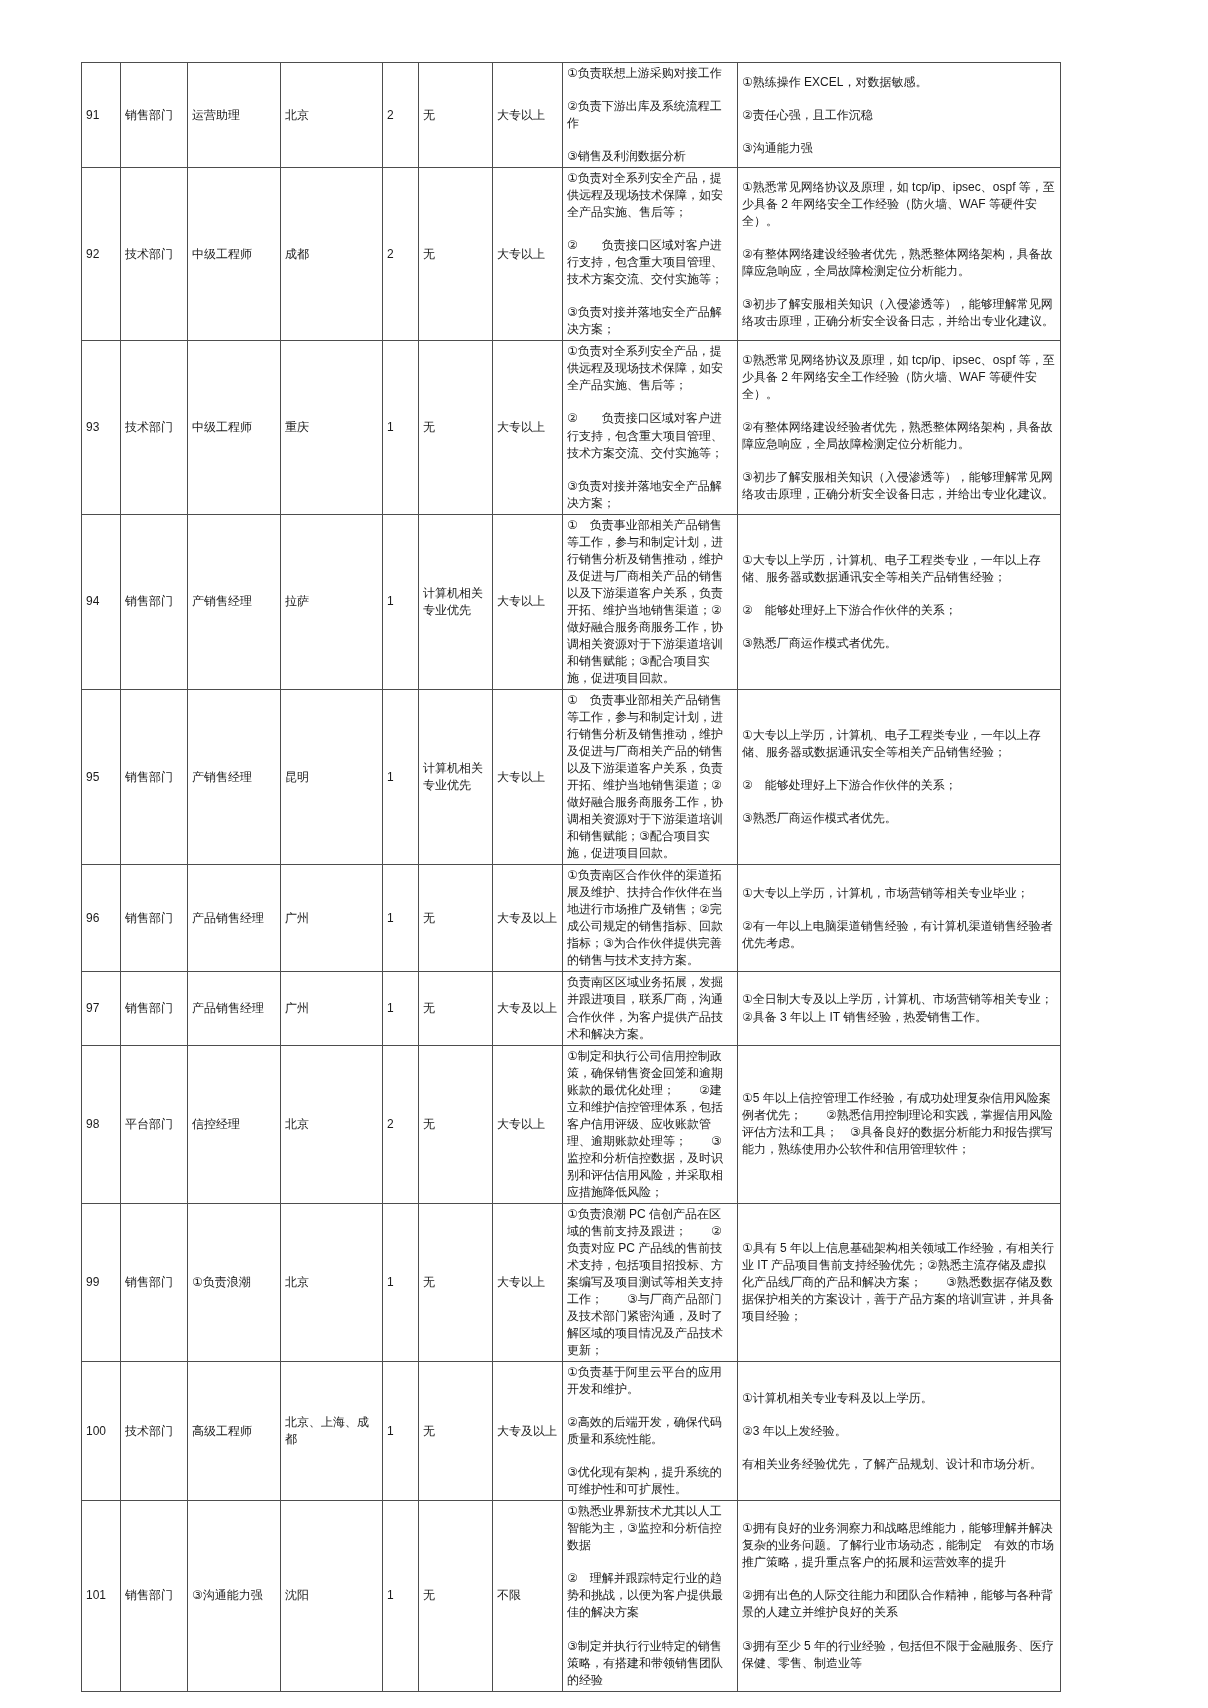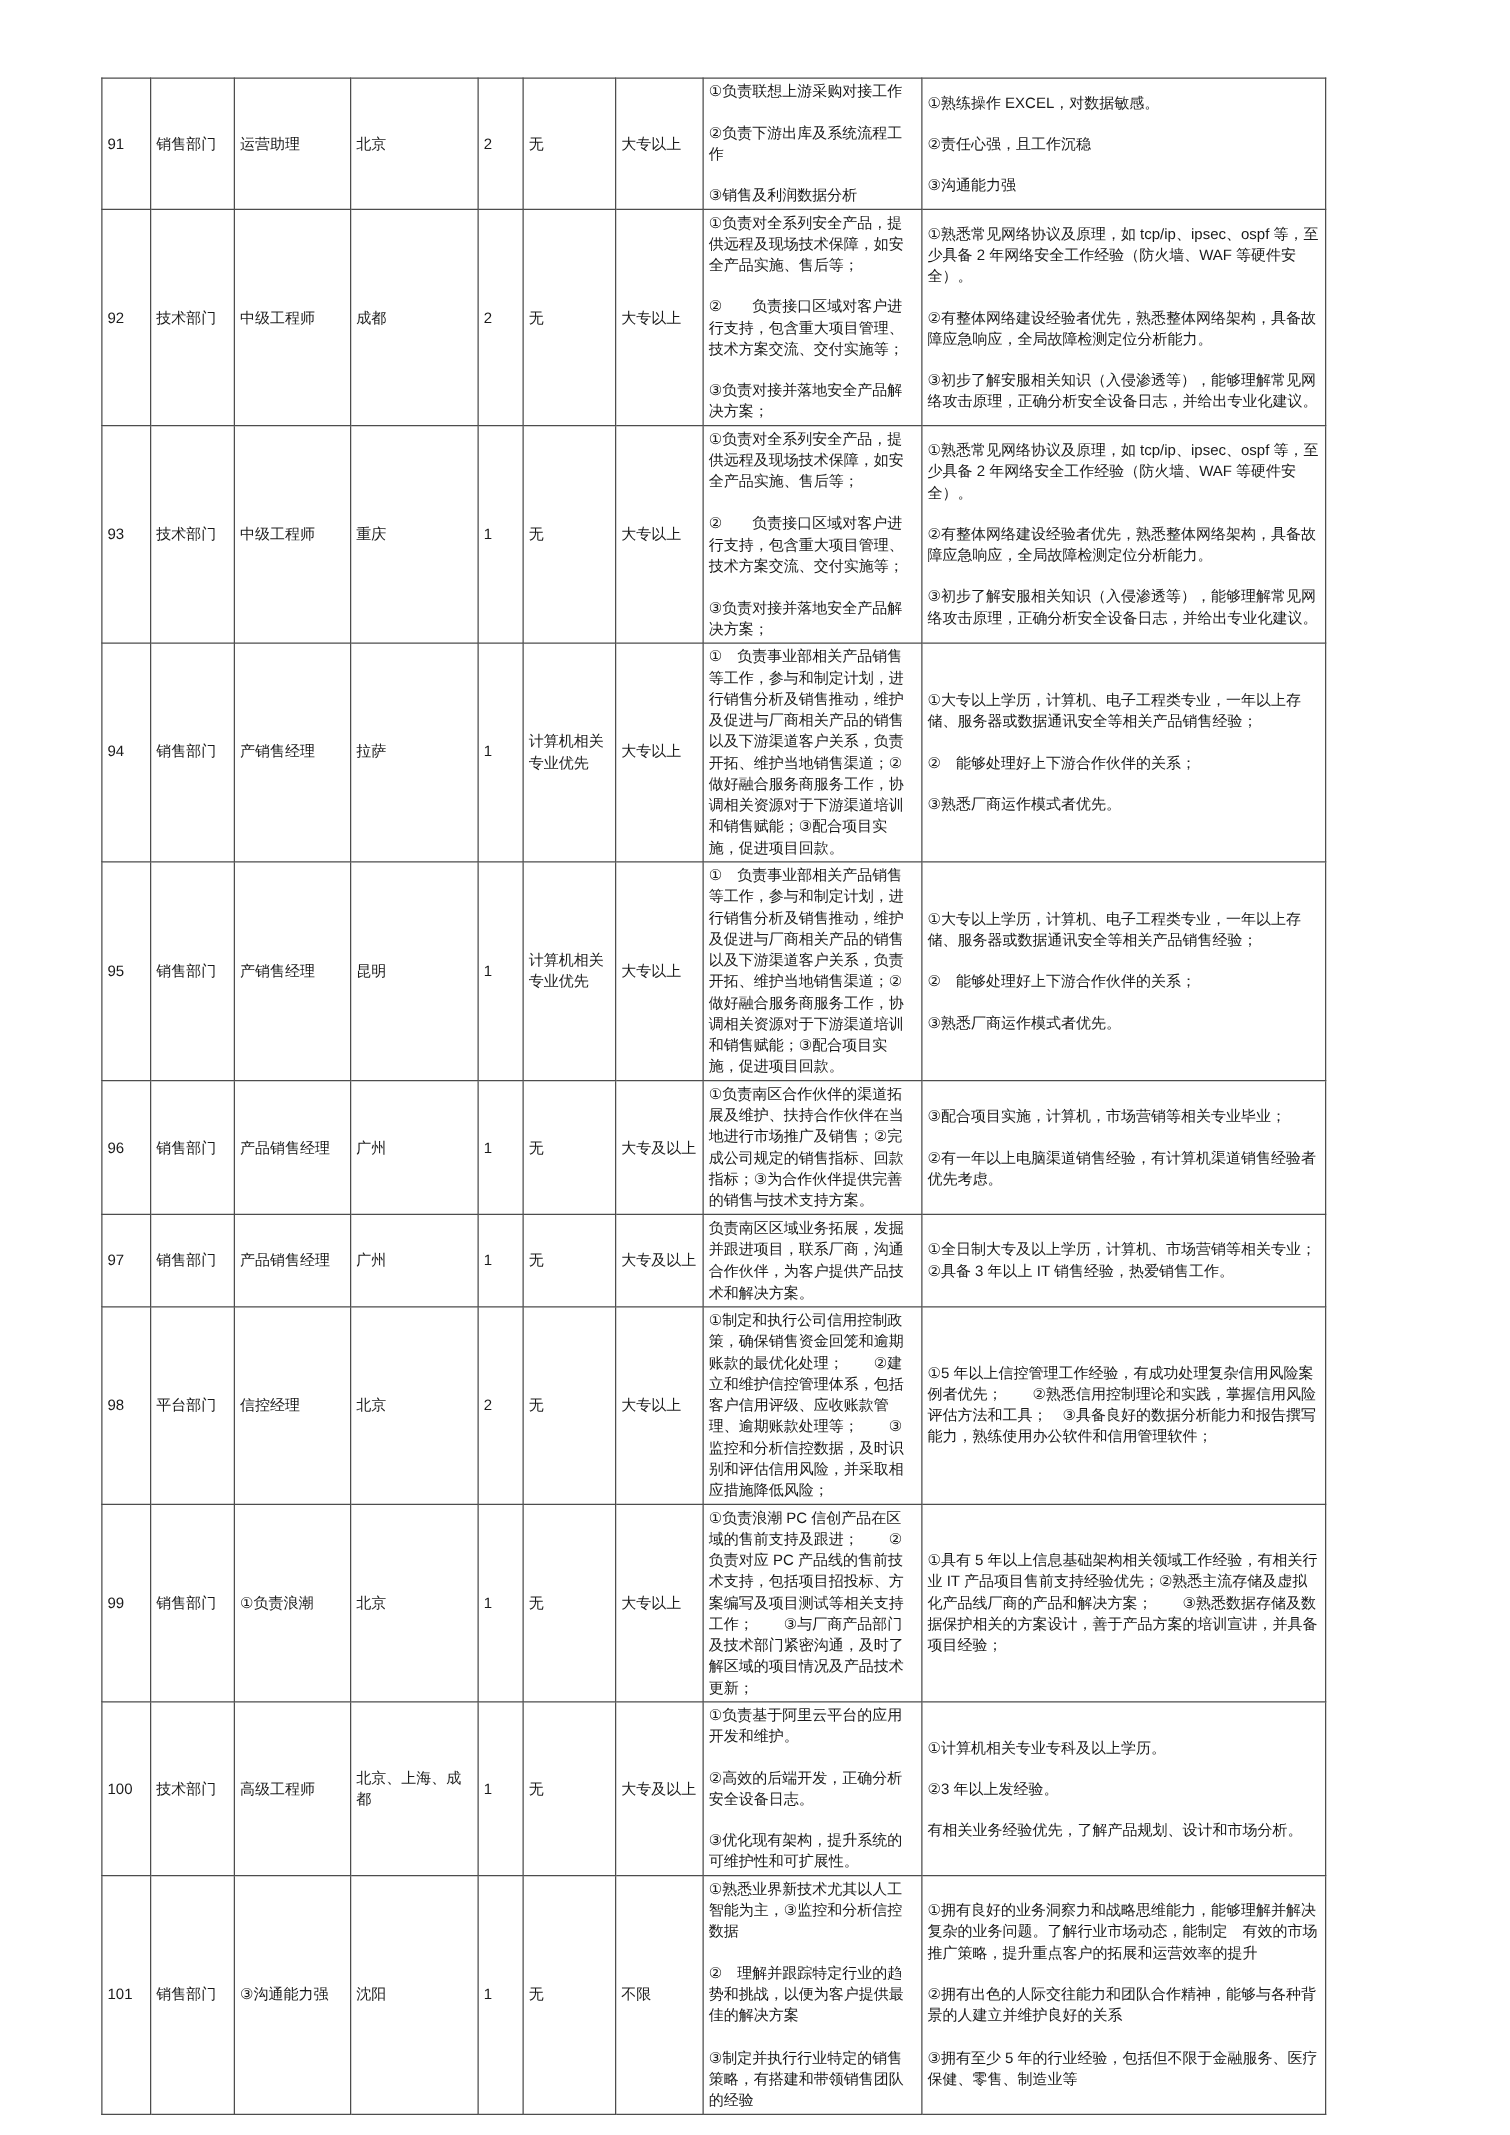--- a/index.html
+++ b/index.html
@@ -157,21 +157,21 @@
       <td class="c-text">销售部门</td>
       <td class="c-text">产品销售经理</td>
       <td class="c-text">广州</td>
       <td class="c-text">1</td>
       <td class="c-text">无</td>
       <td class="c-text">大专及以上</td>
       <td>
             <p>①负责南区合作伙伴的渠道拓展及维护、扶持合作伙伴在当地进行市场推广及销售；②完成公司规定的销售指标、回款指标；③为合作伙伴提供完善的销售与技术支持方案。</p>
           </td>
       <td>
-            <p>③配合项目实施，计算机，市场营销等相关专业毕业；</p>
+            <p>①大专以上学历，计算机，市场营销等相关专业毕业；</p>
             <p>②有一年以上电脑渠道销售经验，有计算机渠道销售经验者优先考虑。</p>
           </td>
     </tr>
 
     <tr>
       <td class="c-text">97</td>
       <td class="c-text">销售部门</td>
       <td class="c-text">产品销售经理</td>
       <td class="c-text">广州</td>
       <td class="c-text">1</td>
@@ -220,21 +220,21 @@
     <tr>
       <td class="c-text">100</td>
       <td class="c-text">技术部门</td>
       <td class="c-text">高级工程师</td>
       <td class="c-text">北京、上海、成都</td>
       <td class="c-text">1</td>
       <td class="c-text">无</td>
       <td class="c-text">大专及以上</td>
       <td>
             <p>①负责基于阿里云平台的应用开发和维护。</p>
-            <p>②高效的后端开发，正确分析安全设备日志。</p>
+            <p>②高效的后端开发，确保代码质量和系统性能。</p>
             <p>③优化现有架构，提升系统的可维护性和可扩展性。</p>
           </td>
       <td>
             <p>①计算机相关专业专科及以上学历。</p>
             <p>②3 年以上发经验。</p>
             <p>有相关业务经验优先，了解产品规划、设计和市场分析。</p>
           </td>
     </tr>
 
     <tr>

